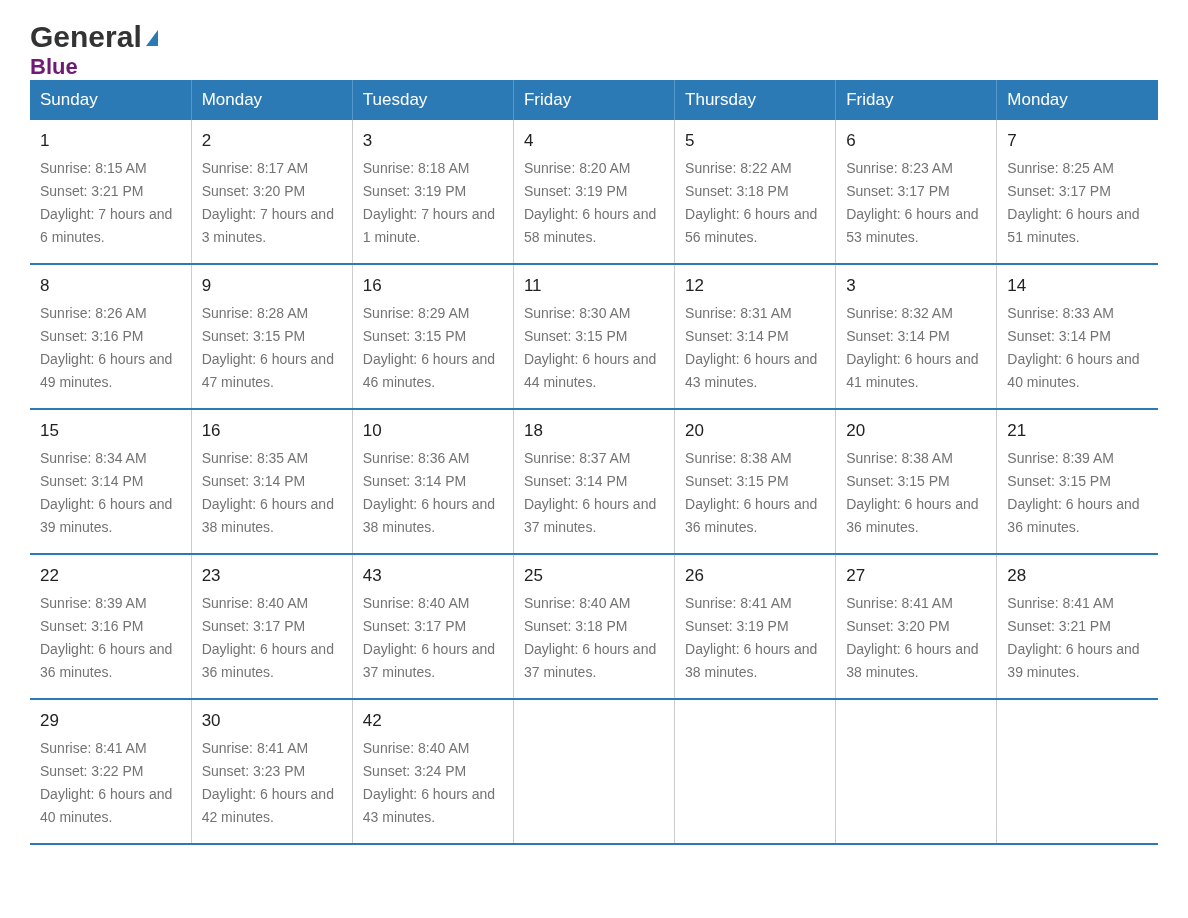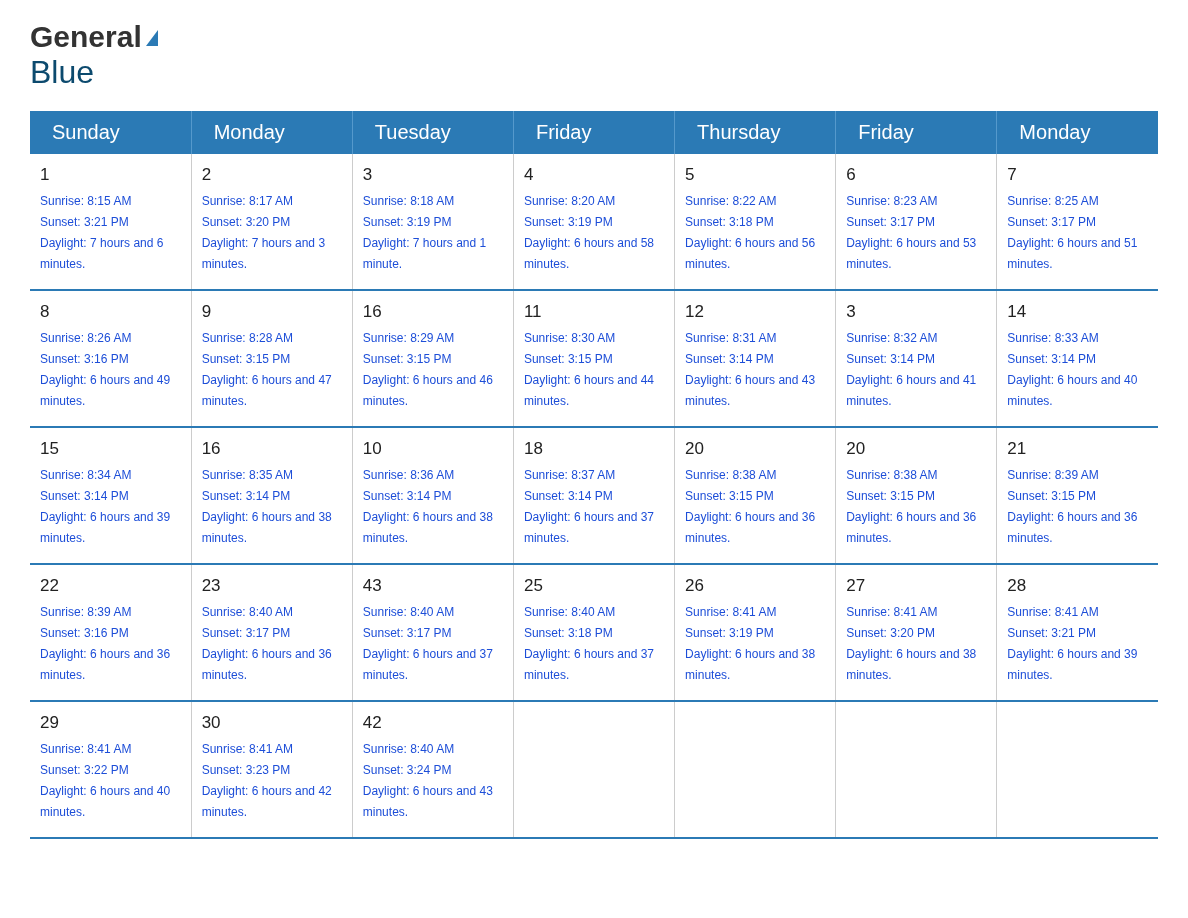--- a/index.html
+++ b/index.html
@@ -7,21 +7,20 @@
       font-family: Arial, sans-serif;
       background: #fff;
       padding: 20px 30px;
       width: 1188px;
       min-height: 918px;
     }
     .header {
       display: flex;
       justify-content: space-between;
       align-items: center;
-      margin-bottom: 20px;
     }
     .logo {
       display: flex;
       flex-direction: column;
       align-items: flex-start;
     }
     .title-section {
       text-align: right;
     }
     .month-year {
@@ -38,23 +37,23 @@
     table {
       width: 100%;
       border-collapse: collapse;
       table-layout: fixed;
     }
     thead tr {
       background-color: #2b7ab5;
     }
     thead th {
       color: #fff;
-      font-size: 20px;
+      font-size: 17px;
       font-weight: normal;
-      padding: 10px 22px;
+      padding: 10px 10px;
       text-align: left;
       border-right: 1px solid #5599cc;
     }
     thead th:last-child {
       border-right: none;
     }
     tbody tr {
       border-bottom: 2px solid #2b7ab5;
     }
     tbody td {
@@ -69,22 +68,22 @@
     tbody td:last-child {
       border-right: none;
     }
     .day-num {
       font-size: 17px;
       font-weight: normal;
       display: block;
       margin-bottom: 3px;
     }
     .cell-content {
-      font-size: 12px;
-      color: #1d4ed8;
+      font-size: 14px;
+      color: #737373;
       line-height: 1.6;
     }
     .logo-row {
       display: flex;
       align-items: center;
       gap: 0;
     }
     .logo-text-general {
       font-size: 30px;
       font-weight: bold;
@@ -93,23 +92,23 @@
     .logo-arrow {
       display: inline-block;
       width: 0;
       height: 0;
       border-left: 12px solid transparent;
       border-bottom: 16px solid #2b7ab5;
       margin-left: 4px;
       margin-bottom: -2px;
     }
     .logo-text-blue {
-      font-size: 32px;
-      font-weight: normal;
-      color: #0c4a6e;
+      font-size: 22px;
+      font-weight: bold;
+      color: #701a75;
       display: block;
     }
   </style>
 </head>
 <body>
 
 <div class="header">
   <div class="logo">
     <div class="logo-row">
       <span class="logo-text-general">General</span>

